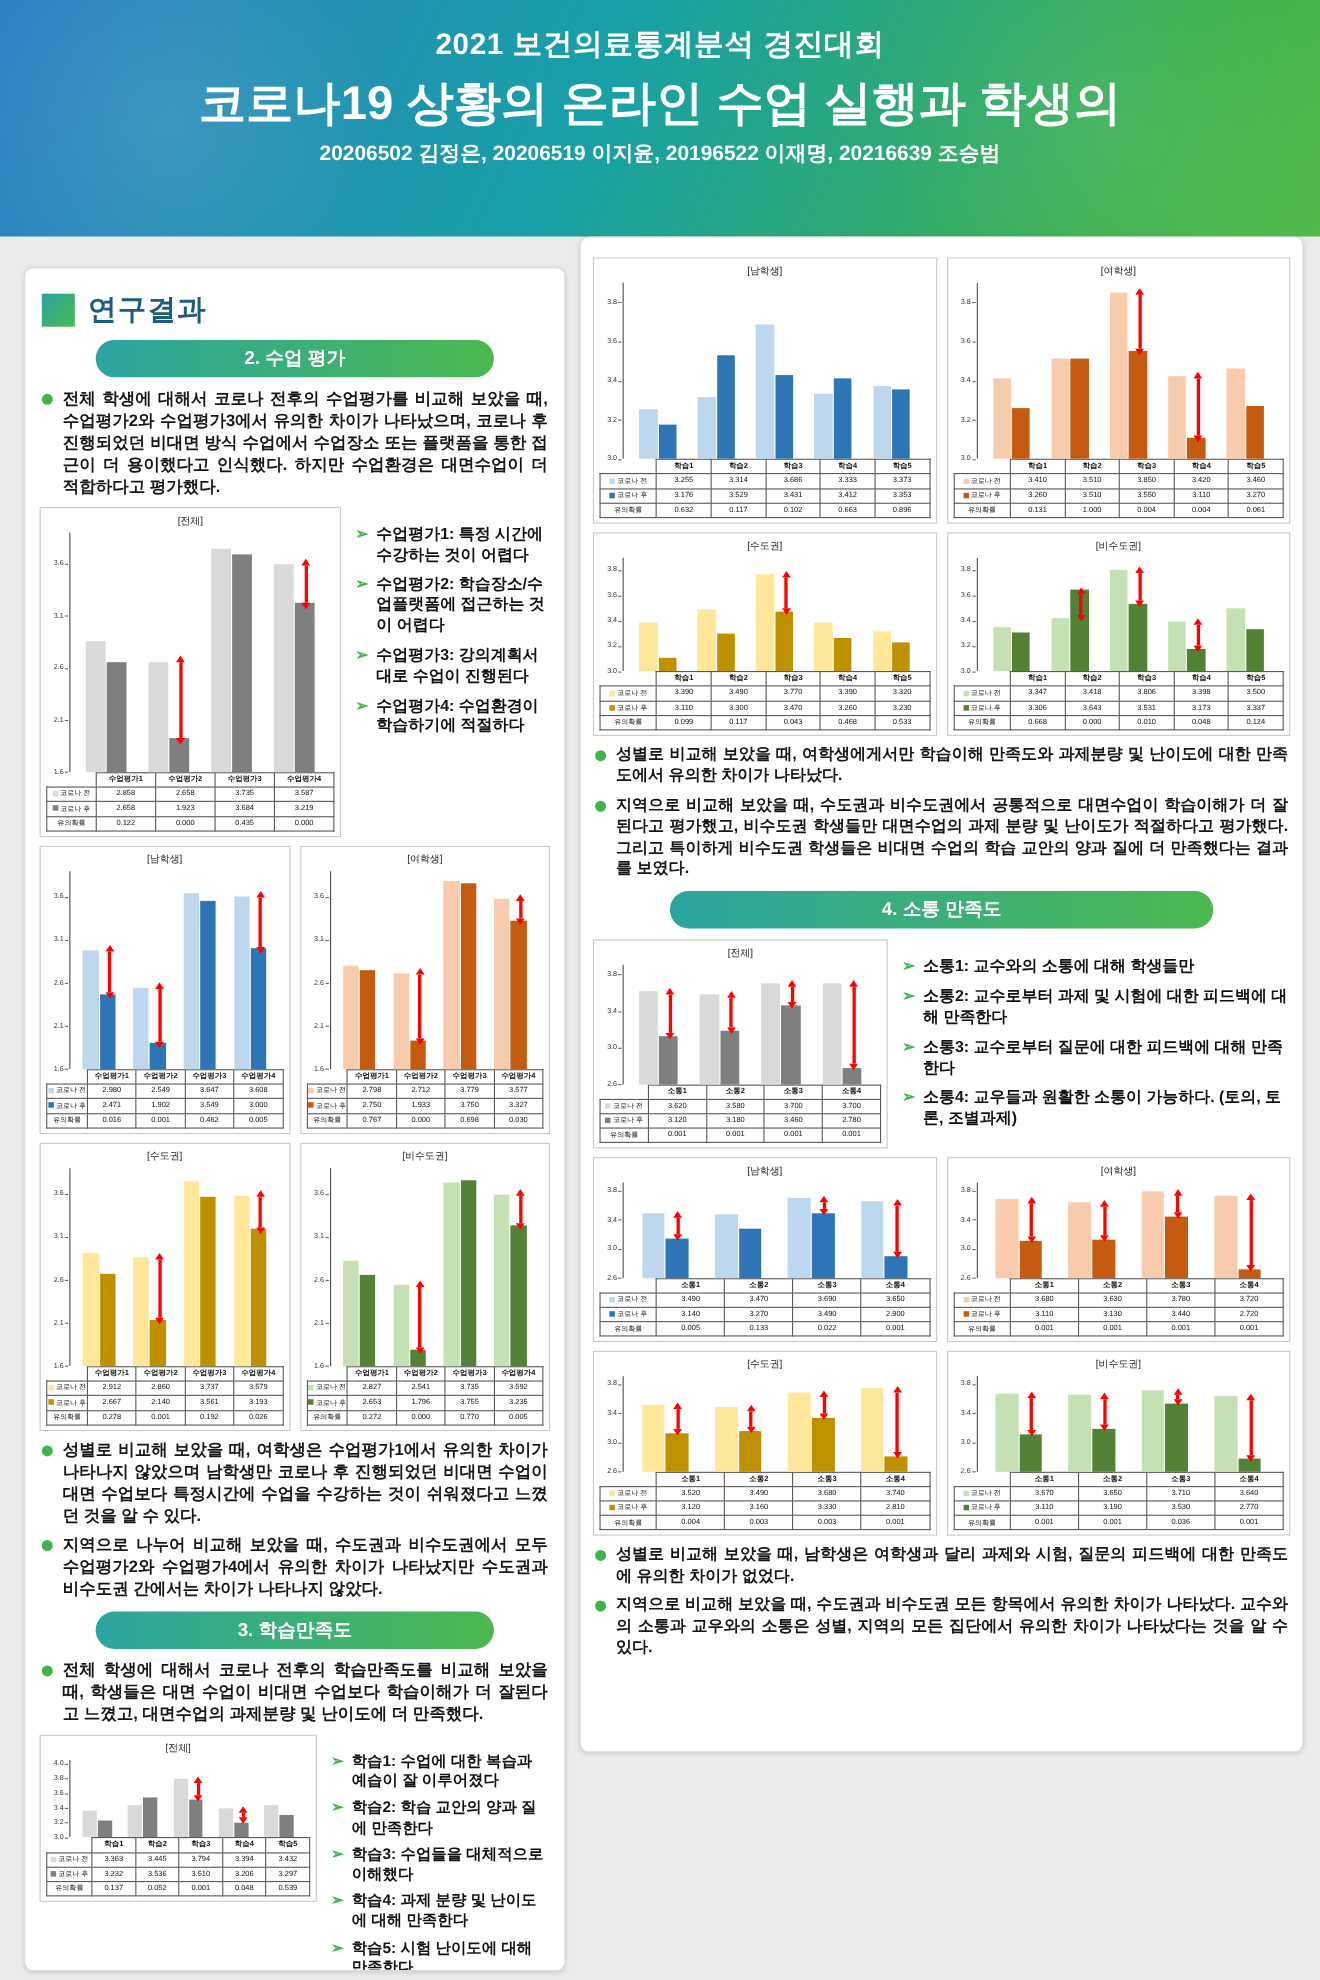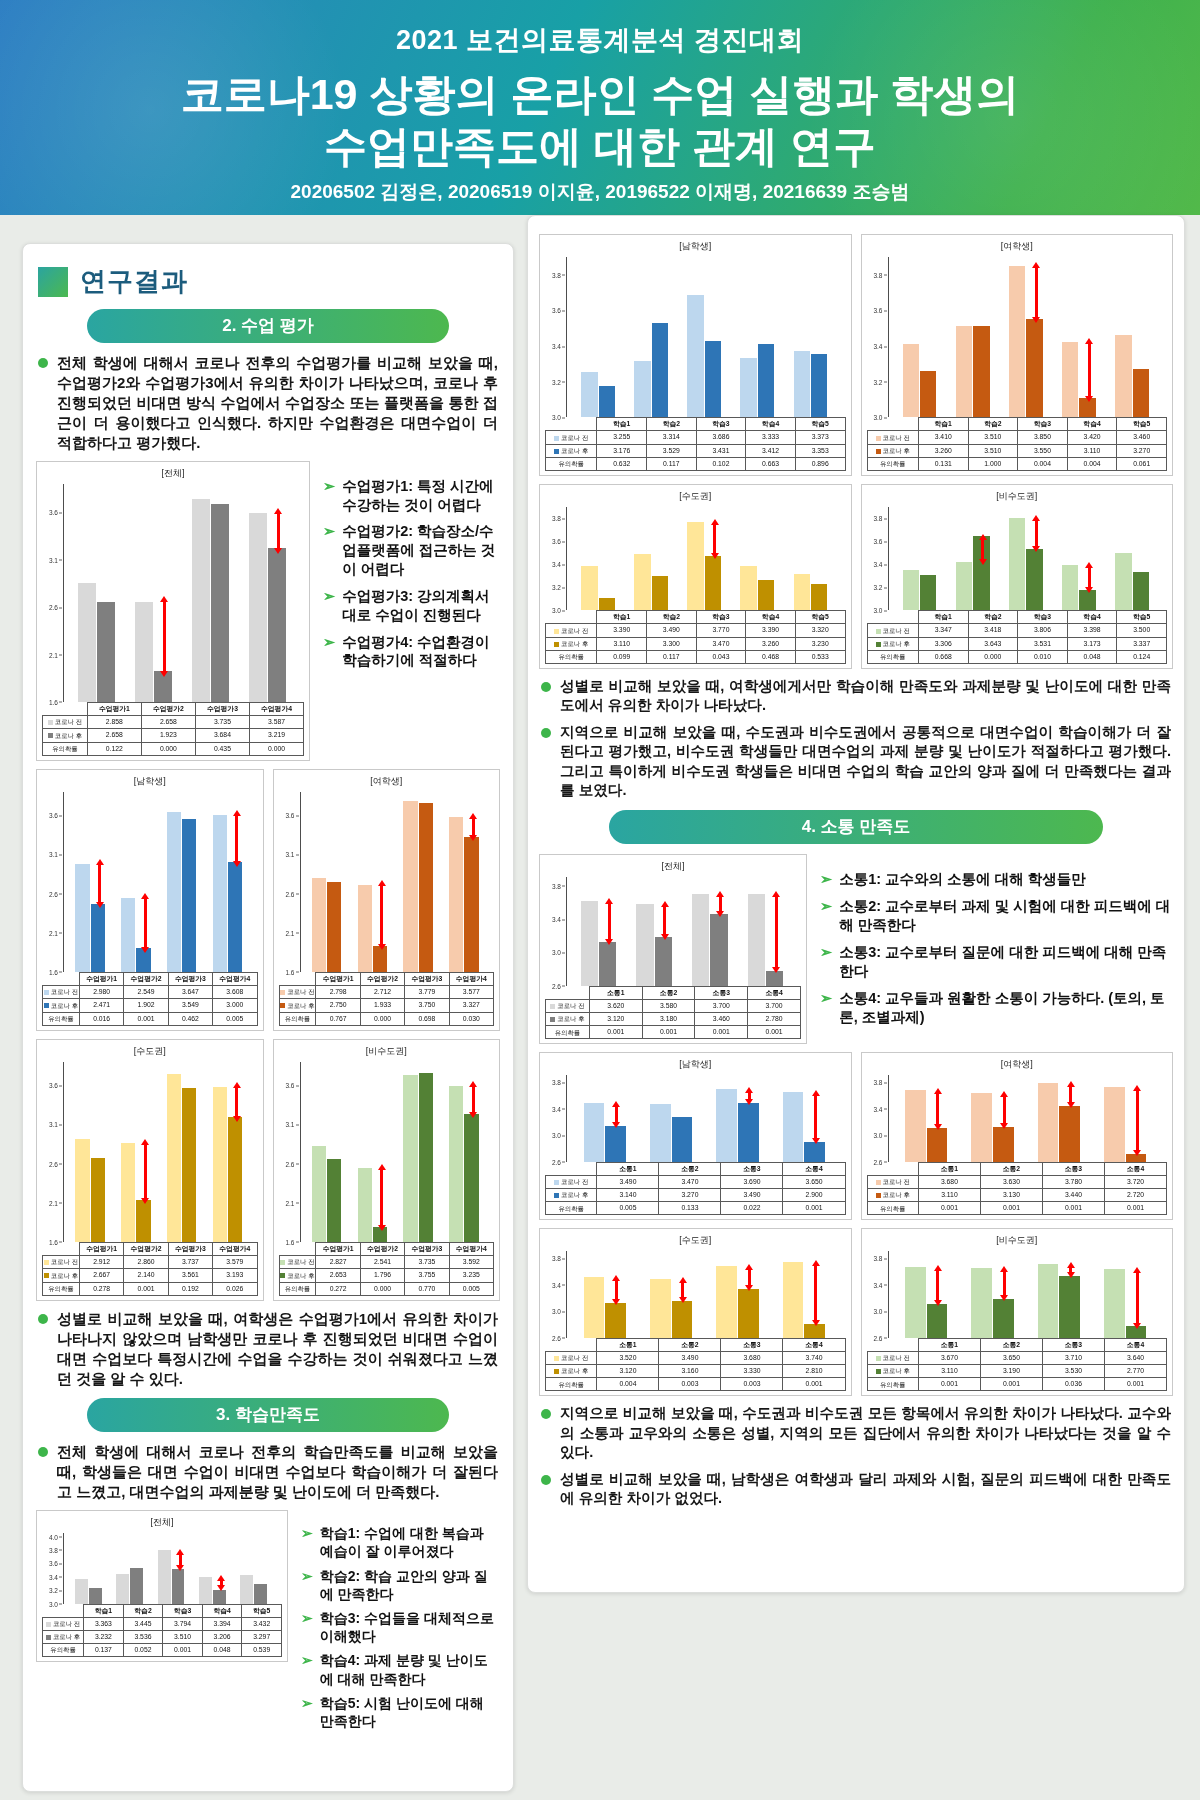--- a/index.html
+++ b/index.html
@@ -76,21 +76,21 @@
   .dt .corner{border:none;width:17%;}
   .sw{display:inline-block;width:5px;height:5px;margin-right:2px;vertical-align:middle;}
 </style>
 </head>
 <body>
 
 <div class="poster">
 
   <header class="hdr">
     <div class="hdr-sub">2021 보건의료통계분석 경진대회</div>
-    <h1 class="hdr-title"><span>코로나19 상황의 온라인 수업 실행과 학생의</span><br><span>수업만족도에 대한 관계 연구</span></h1>
+    <h1 class="hdr-title"><span>코로나19 상황의 온라인 수업 실행과 학생의</span><br></h1>
     <div class="hdr-authors">20206502 김정은, 20206519 이지윤, 20196522 이재명, 20216639 조승범</div>
   </header>
 
   <section class="panel left">
     <div class="results-head">
       <span class="sq"></span>
       <span class="results-title">연구결과</span>
     </div>
     <div class="pill">2. 수업 평가</div>
     <div>
@@ -485,20 +485,24 @@
                 <td>0.005</td>
               </tr>
      </tbody>
           </table>
         </div>
     </div>
     <div>
         <div class="note">
          <span class="dot"></span>
          <p>성별로 비교해 보았을 때, 여학생은 수업평가1에서 유의한 차이가 나타나지 않았으며 남학생만 코로나 후 진행되었던 비대면 수업이 대면 수업보다 특정시간에 수업을 수강하는 것이 쉬워졌다고 느꼈던 것을 알 수 있다.</p>
+        </div>
+        <div class="note">
+         <span class="dot"></span>
+         <p>지역으로 나누어 비교해 보았을 때, 수도권과 비수도권에서 모두 수업평가2와 수업평가4에서 유의한 차이가 나타났지만 수도권과 비수도권 간에서는 차이가 나타나지 않았다.</p>
         </div>
       </div>
     <div class="pill">3. 학습만족도</div>
     <div>
         <div class="note">
          <span class="dot"></span>
          <p>전체 학생에 대해서 코로나 전후의 학습만족도를 비교해 보았을 때, 학생들은 대면 수업이 비대면 수업보다 학습이해가 더 잘된다고 느꼈고, 대면수업의 과제분량 및 난이도에 더 만족했다.</p>
         </div>
       </div>
     <div class="row">
@@ -1354,22 +1358,22 @@
                 <td>0.036</td>
                 <td>0.001</td>
               </tr>
      </tbody>
           </table>
         </div>
     </div>
     <div>
         <div class="note">
          <span class="dot"></span>
-         <p>지역으로 비교해 보았을 때, 수도권과 비수도권 모든 항목에서 유의한 차이가 나타났다. 교수와의 소통과 교우와의 소통은 성별, 지역의 모든 집단에서 유의한 차이가 나타났다는 것을 알 수 있다.</p>
+         <p>성별로 비교해 보았을 때, 남학생은 여학생과 달리 과제와 시험, 질문의 피드백에 대한 만족도에 유의한 차이가 없었다.</p>
         </div>
         <div class="note">
          <span class="dot"></span>
-         <p>성별로 비교해 보았을 때, 남학생은 여학생과 달리 과제와 시험, 질문의 피드백에 대한 만족도에 유의한 차이가 없었다.</p>
+         <p>지역으로 비교해 보았을 때, 수도권과 비수도권 모든 항목에서 유의한 차이가 나타났다. 교수와의 소통과 교우와의 소통은 성별, 지역의 모든 집단에서 유의한 차이가 나타났다는 것을 알 수 있다.</p>
         </div>
       </div>
   </section>
 
 </div>
 
 </body></html>

